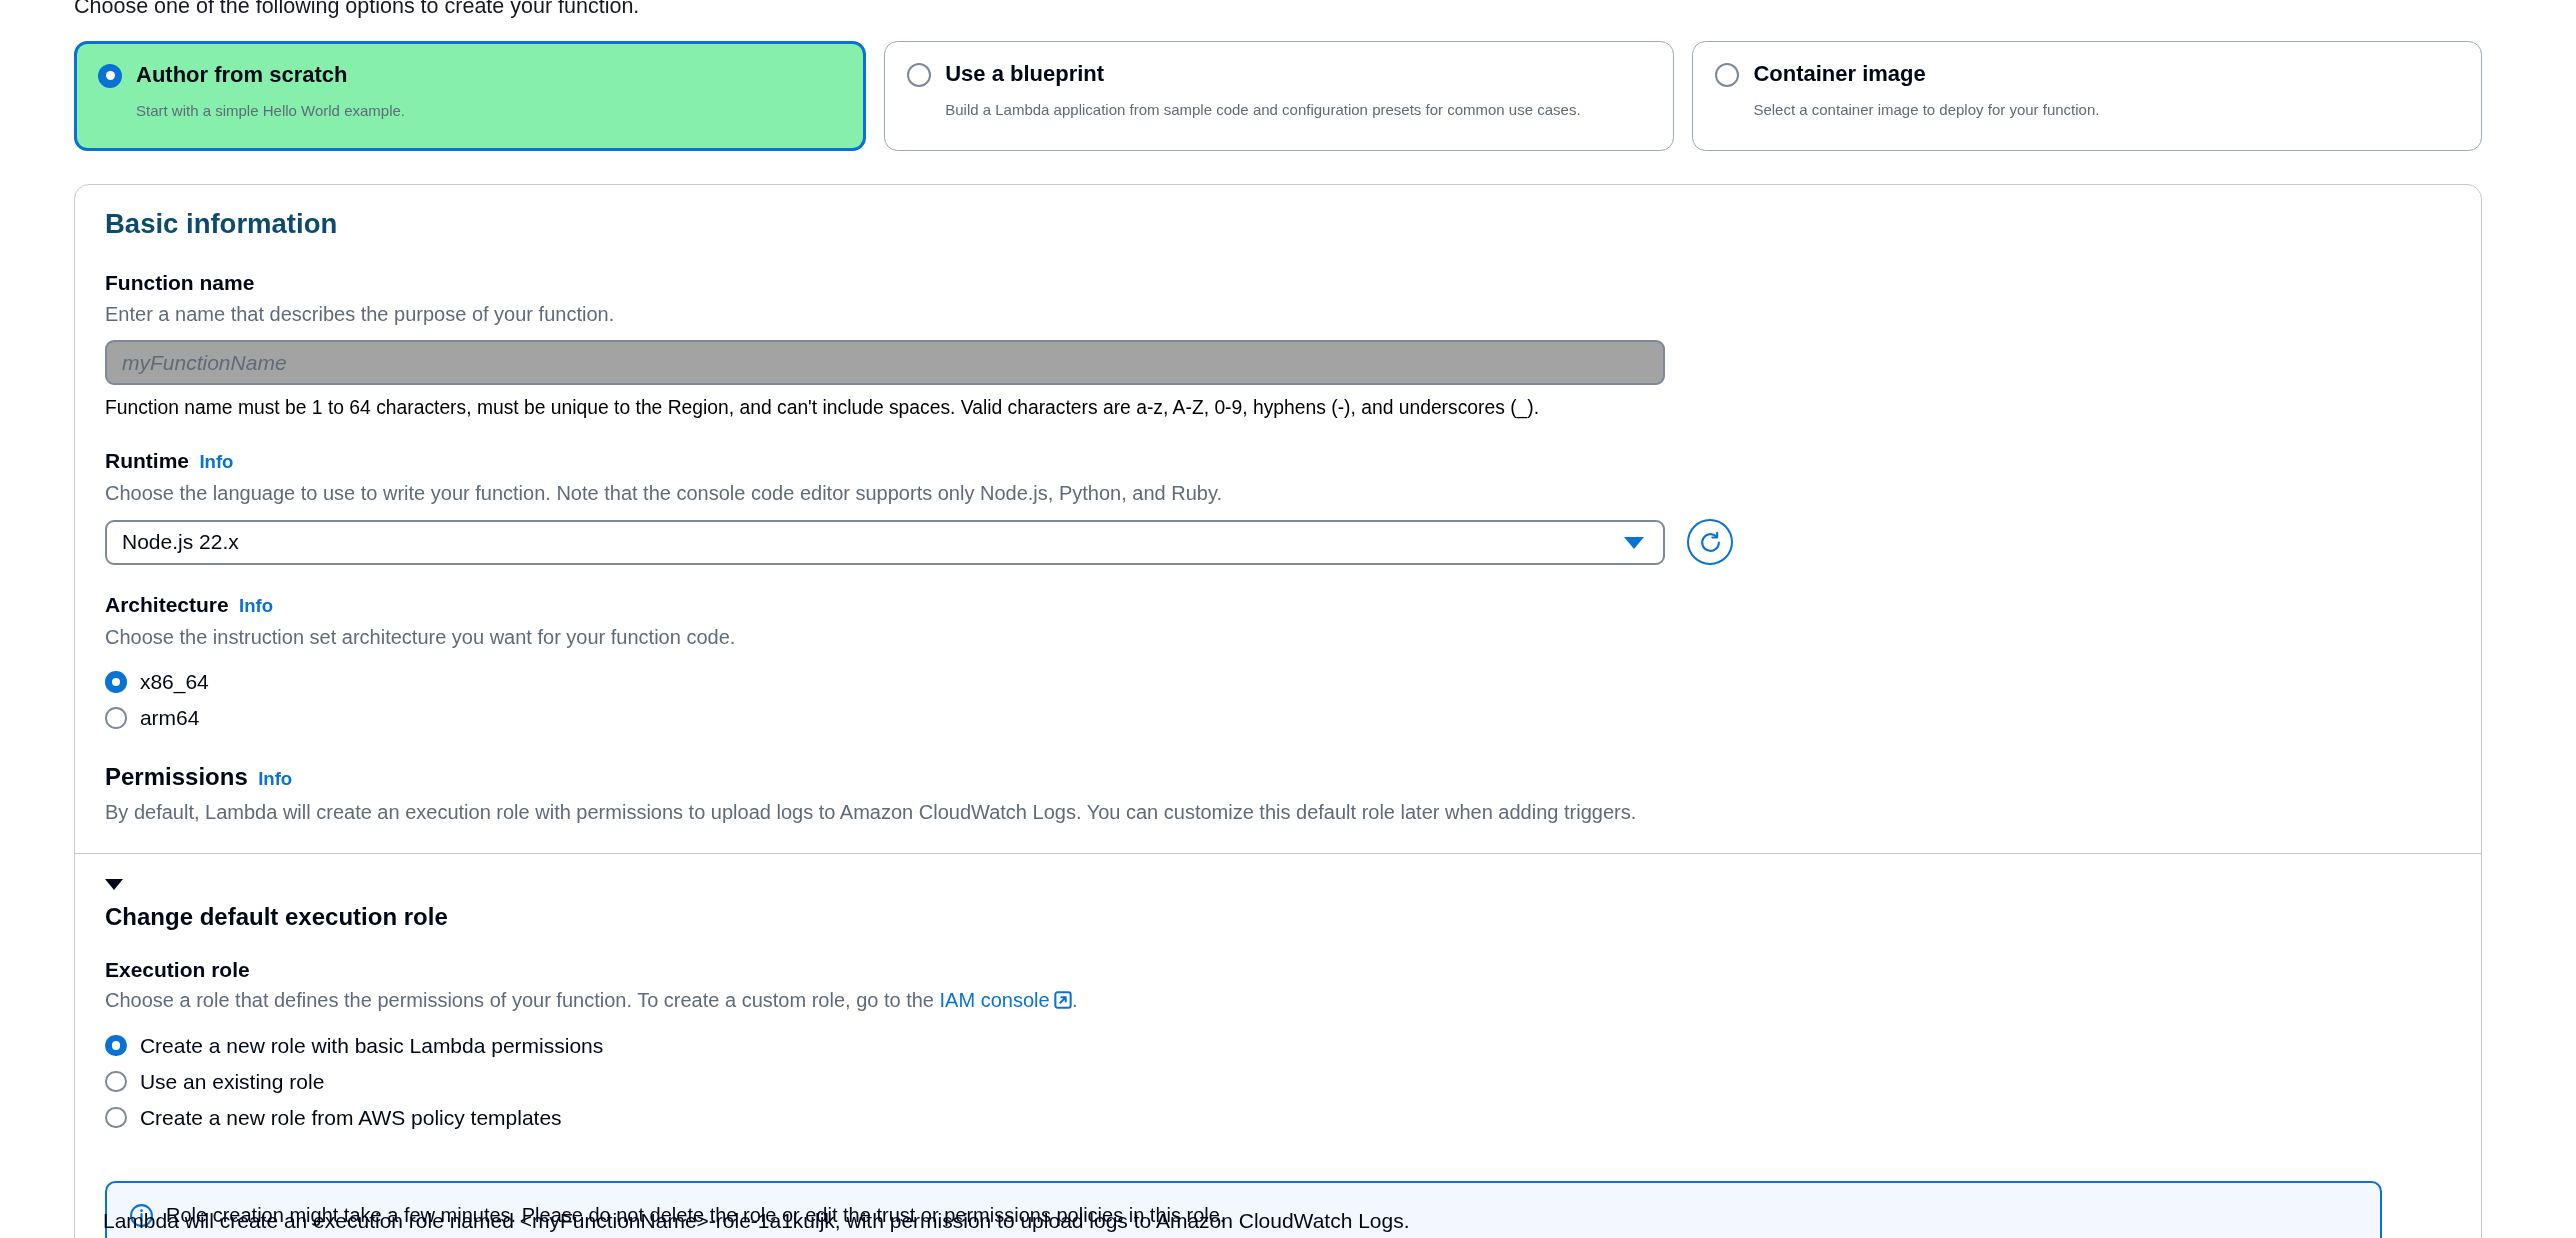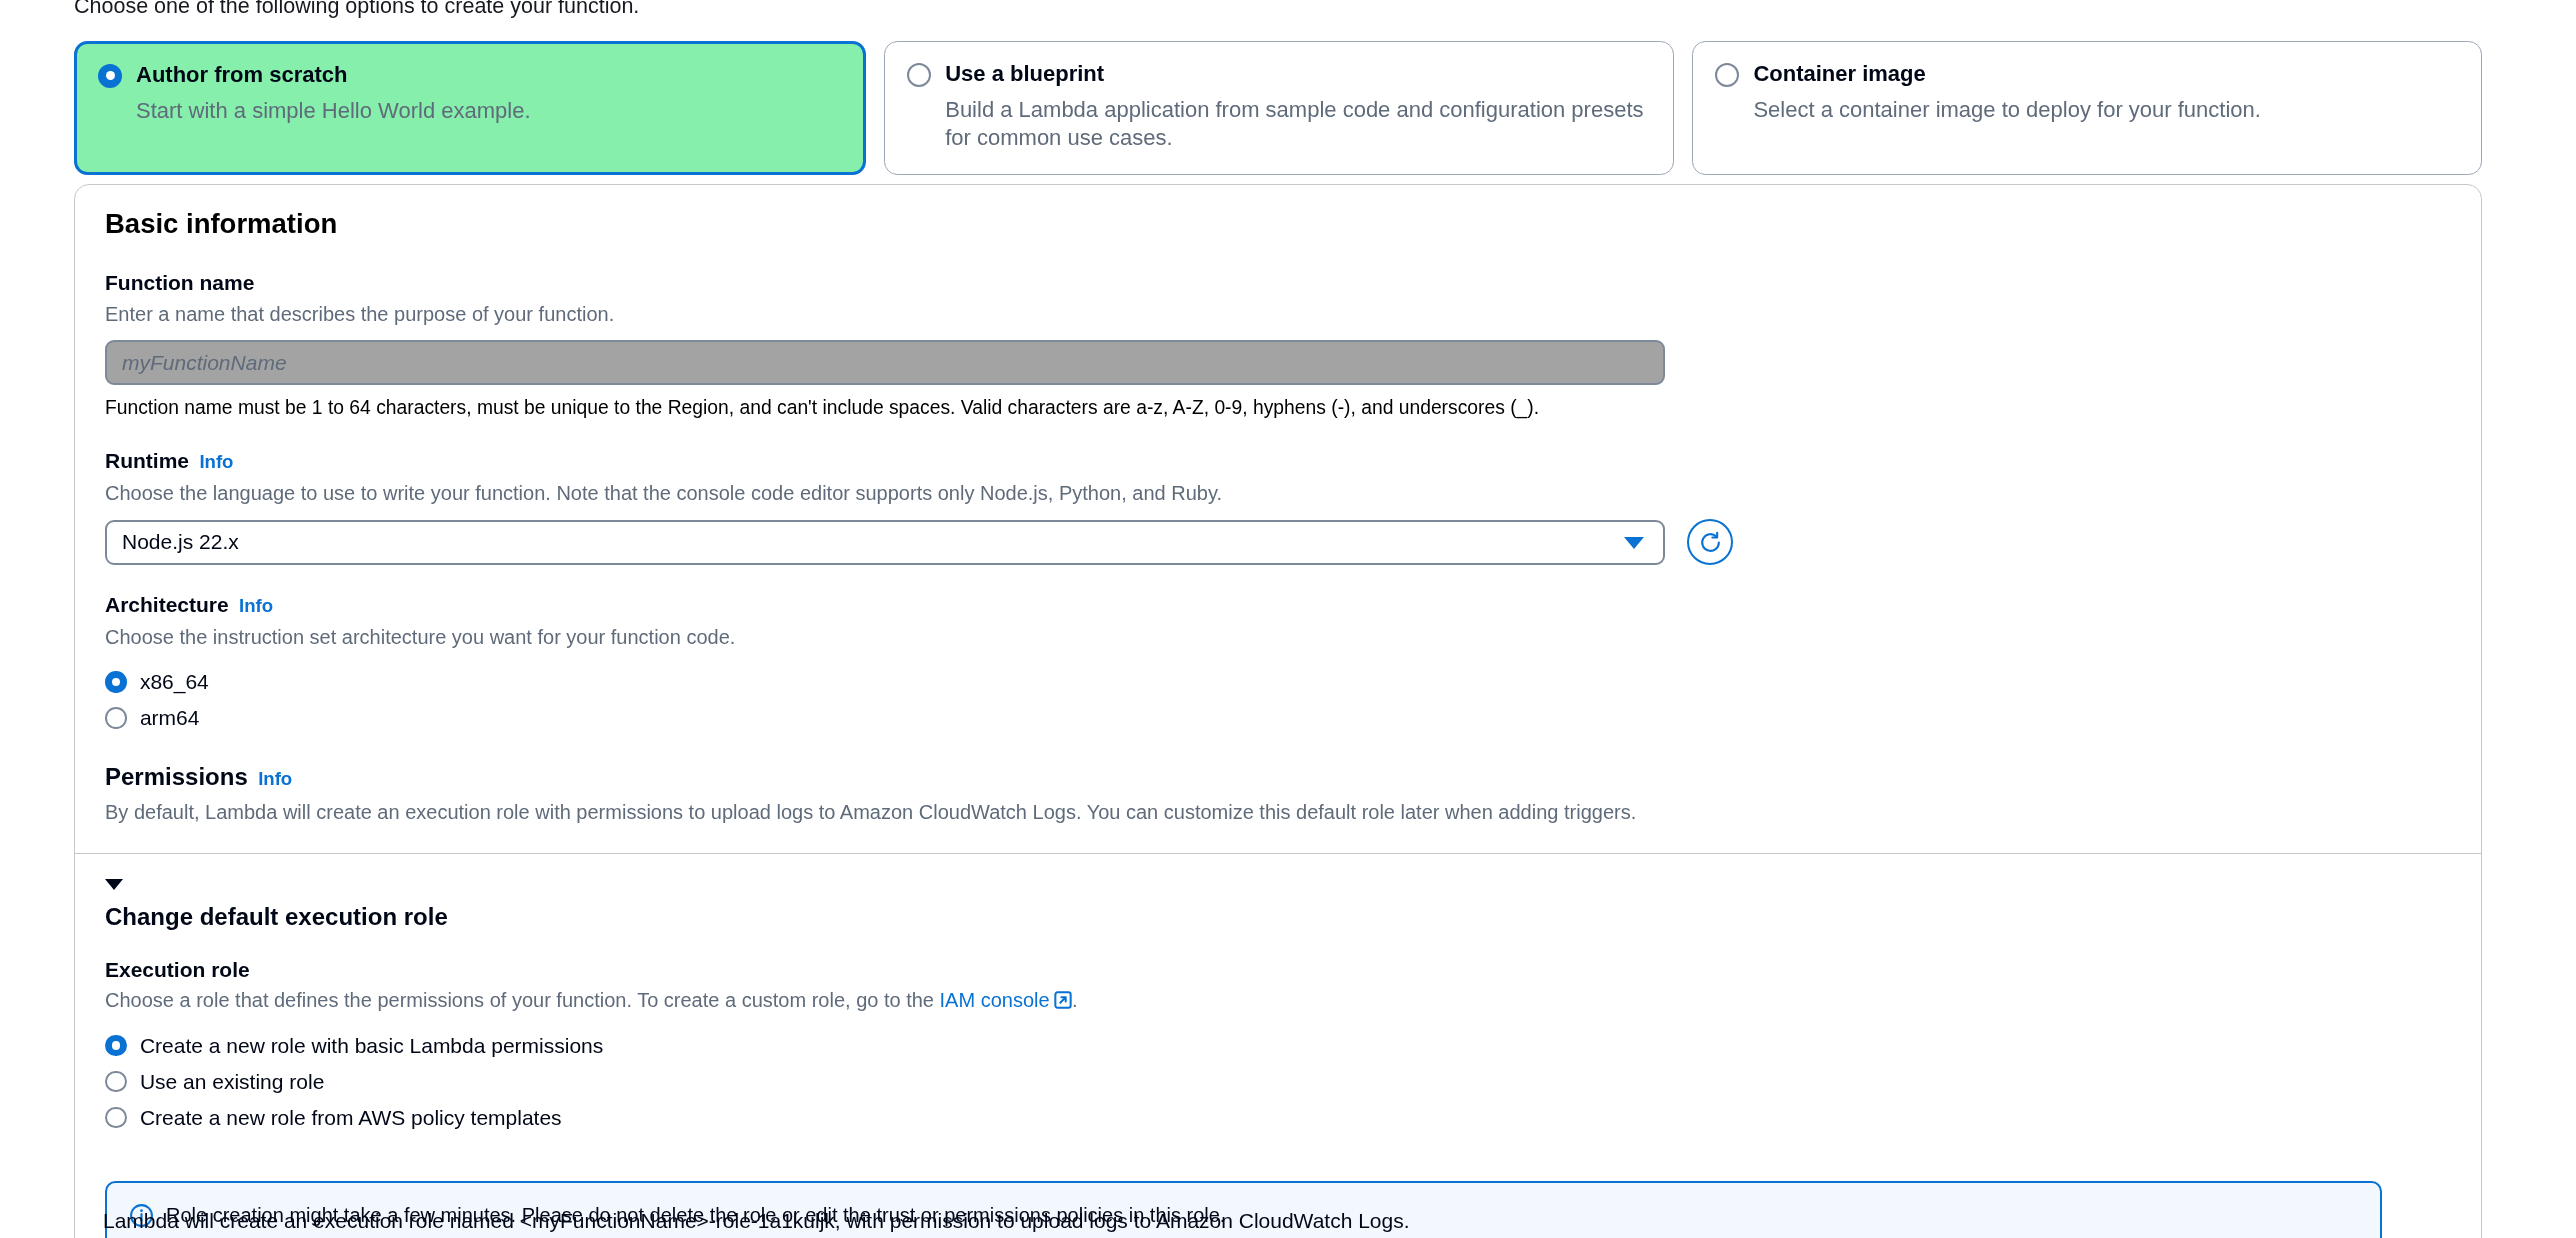--- a/index.html
+++ b/index.html
@@ -91,21 +91,21 @@
   }
   .option-title {
     font-size: 22px;
     font-weight: 700;
     line-height: 25px;
     color: #000716;
   }
   .option-desc {
     margin-top: 9px;
     margin-left: 38px;
-    font-size: 22px;
+    font-size: 15px;
     line-height: 28px;
     color: #5f6b7a;
     max-width: 713px;
   }
 
   
   .panel {
     position: absolute;
     left: 74px;
     top: 184px;
@@ -119,21 +119,21 @@
     padding: 22px 30px 27px 30px;
   }
   .panel-divider {
     height: 1.5px;
     background: #c6c6cd;
     width: 100%;
   }
   .panel-title {
     font-size: 27.5px;
     font-weight: 700;
-    color: #000000;
+    color: #0c4a6e;
     line-height: 33px;
     margin: 0 0 31px 0;
   }
 
   .field-label {
     font-size: 21px;
     font-weight: 700;
     color: #000716;
     line-height: 24px;
   }

